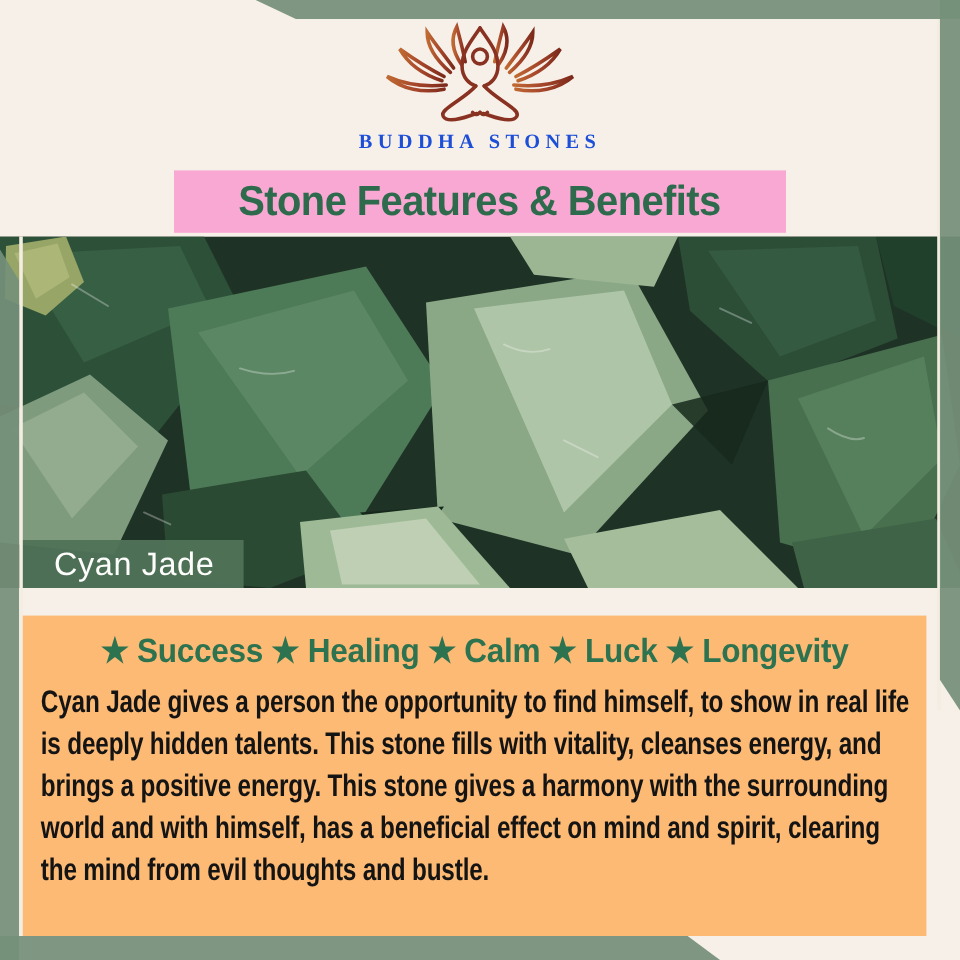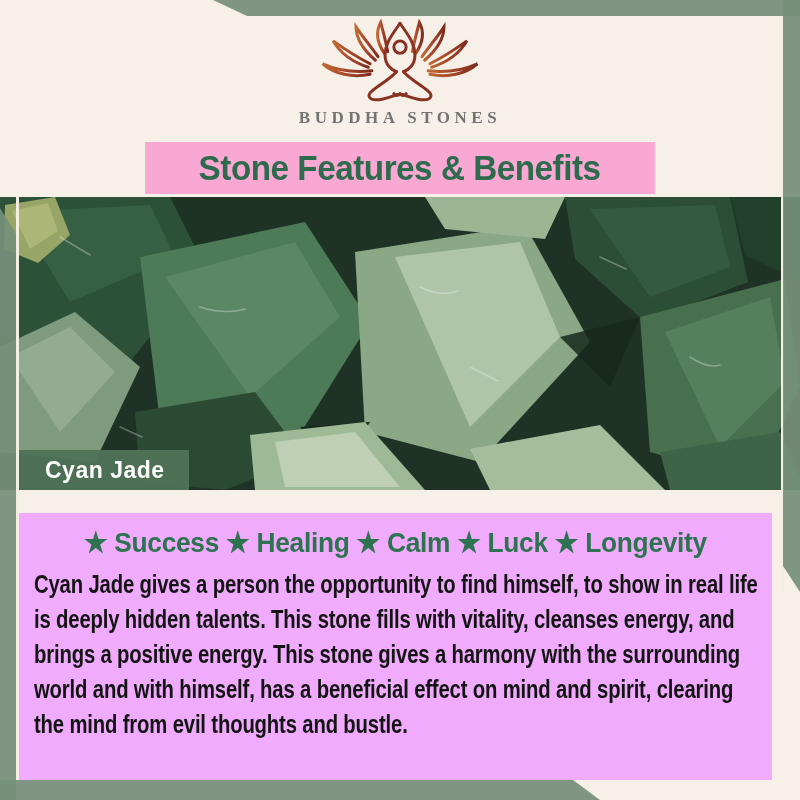--- a/index.html
+++ b/index.html
@@ -26,21 +26,21 @@
   .gap-line{position:absolute;background:#F3EDE2;z-index:25;}
   .gap-line-left{left:16px;top:197px;width:3px;height:583px;}
   .gap-line-right{left:781px;top:0;width:3px;height:592px;}
 
   
   .logo-wrap{position:absolute;left:0;top:18px;width:800px;text-align:center;z-index:5;}
   .logo-wrap svg{display:block;margin:0 auto;}
   .brand-name{
     margin-top:2px;
     font-family:"Liberation Serif",serif;
-    font-size:17px;letter-spacing:4.5px;color:#737373;font-weight:600;
+    font-size:17px;letter-spacing:4.5px;color:#1d4ed8;font-weight:600;
   }
 
   
   .banner{
     position:absolute;left:145px;top:142px;width:510px;height:52px;
     background:#f9a8d4;display:flex;align-items:center;justify-content:center;
     z-index:6;
   }
   .banner-title{
     display:inline-block;
@@ -53,28 +53,28 @@
   .photo-band{position:absolute;left:0;top:197px;width:800px;height:293px;z-index:10;}
   .photo-band svg{display:block;}
 
   
   .caption-badge{
     position:absolute;left:18px;top:450px;height:40px;z-index:20;
     background:rgba(80,115,88,0.95);
     display:flex;align-items:center;padding:0 24px 0 27px;
   }
   .caption-text{
-    color:#FDFDFB;font-size:23px;font-weight:bold;letter-spacing:0.5px;
+    color:#FDFDFB;font-size:27px;font-weight:normal;letter-spacing:0.5px;
     white-space:nowrap;
   }
 
   
   .panel{
     position:absolute;left:18px;top:513px;width:754px;height:267px;
-    background:#f0abfc;z-index:15;
+    background:#fdba74;z-index:15;
   }
   .benefits-line{
     margin-top:13px;text-align:center;
   }
   .benefits-line span{
     display:inline-block;
     font-size:28px;font-weight:bold;color:#2E7350;
     letter-spacing:-0.3px;transform:scaleX(0.94);transform-origin:center;
     white-space:nowrap;
   }

